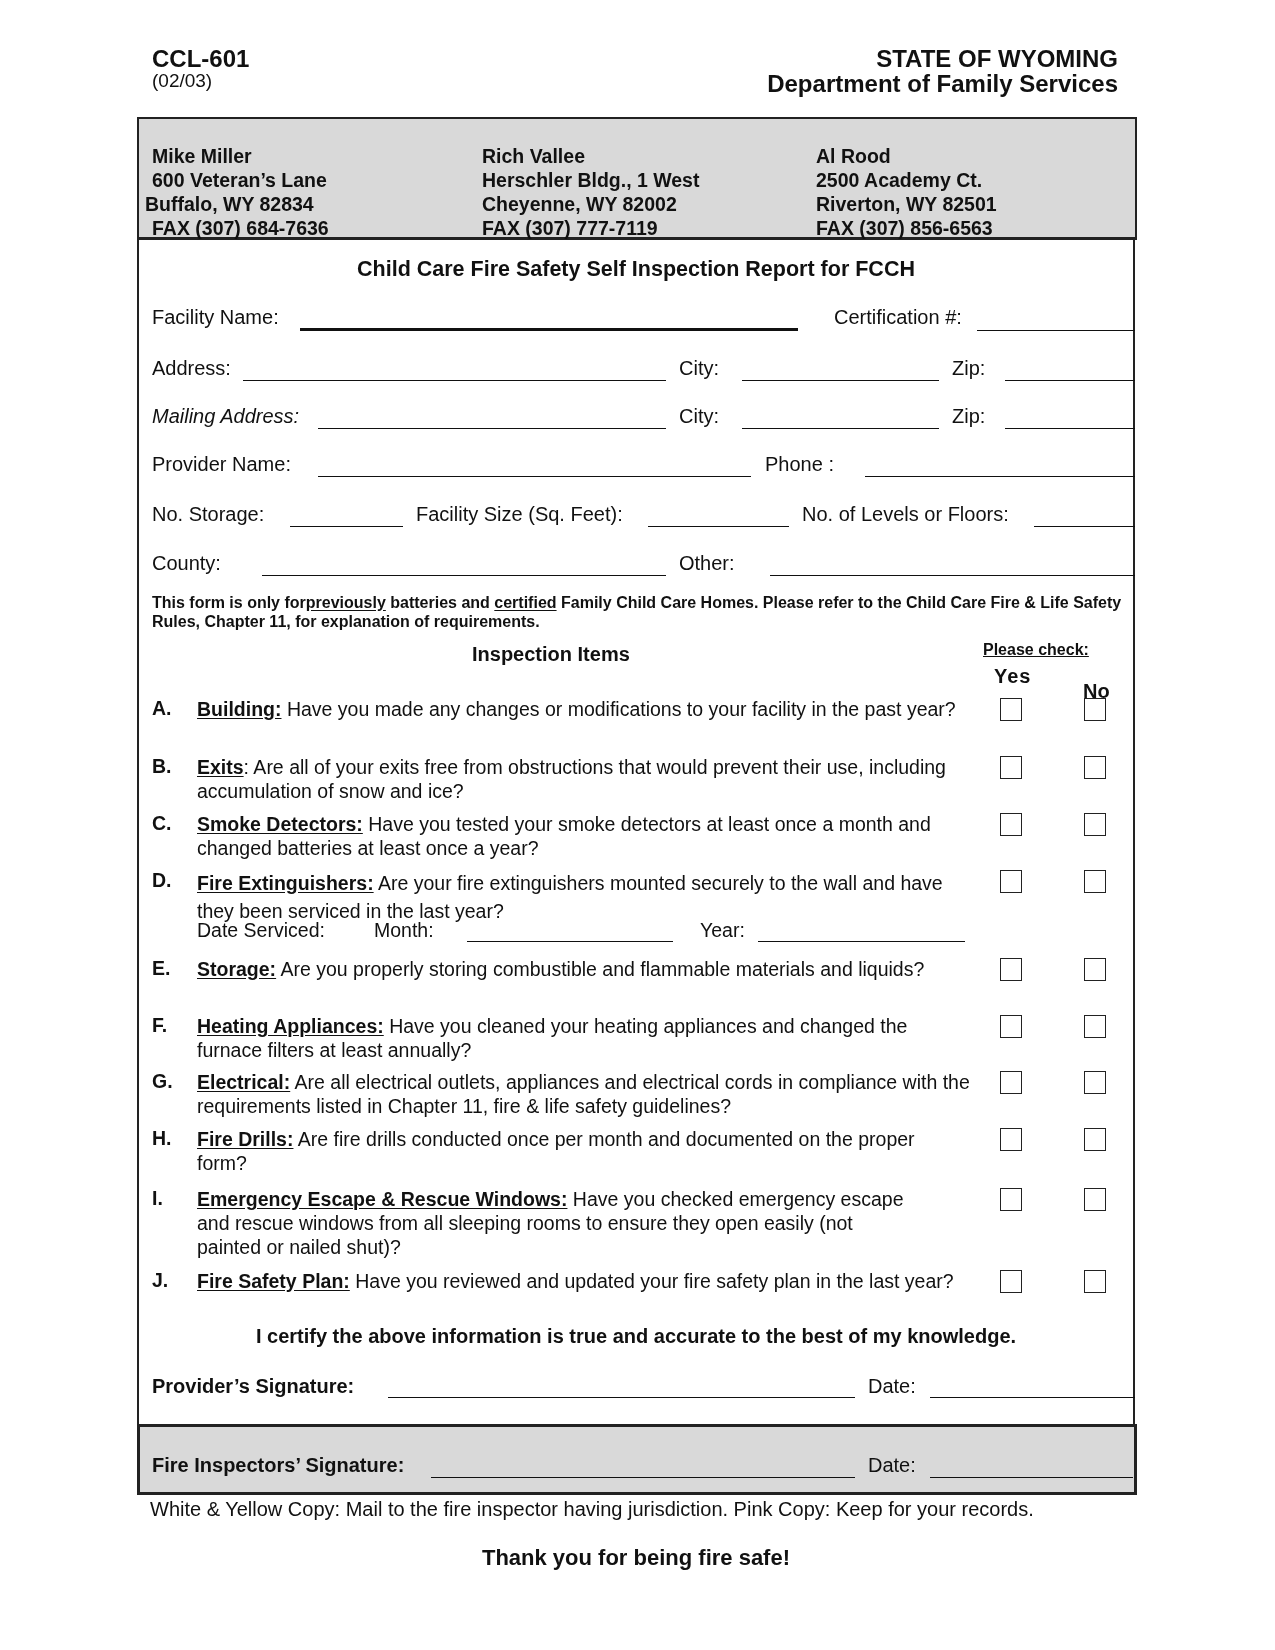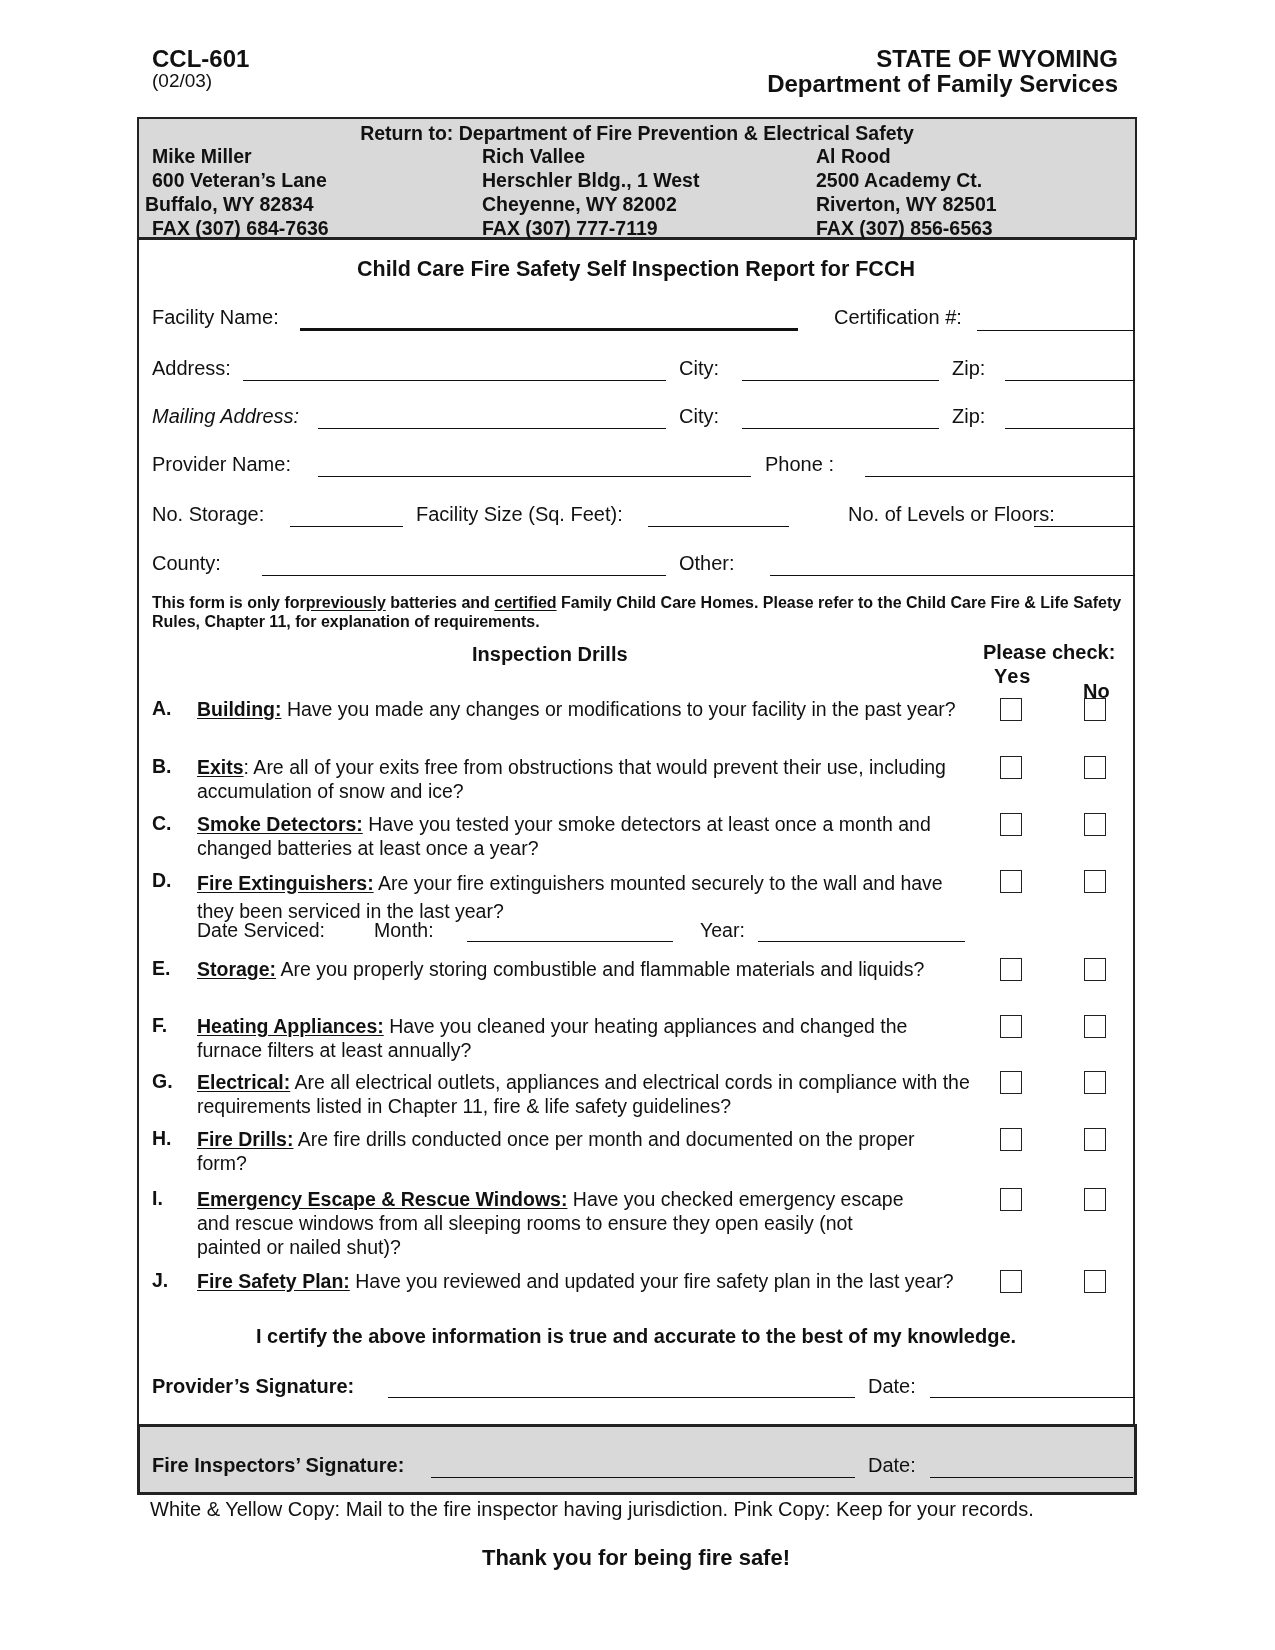--- a/index.html
+++ b/index.html
@@ -41,21 +41,20 @@
 </style>
 </head>
 <body>
 
 <div class="abs hdr" style="left:152px; top:45px;">CCL-601</div>
 <div class="abs hdr-light" style="left:152px; top:70px;">(02/03)</div>
 <div class="abs hdr" style="right:157px; top:45px;">STATE OF WYOMING</div>
 <div class="abs hdr" style="right:157px; top:70px;">Department of Family Services</div>
 
 <div id="return-box">
-  <div class="rb-text" style="left:0; width:996px; text-align:center; top:3px;">Return to: Department of Fire Prevention &amp; Electrical Safety</div>
 
   <div class="rb-text" style="left:13px; top:26px;">Mike Miller</div>
   <div class="rb-text" style="left:13px; top:50px;">600 Veteran’s Lane</div>
   <div class="rb-text" style="left:6px; top:74px;">Buffalo, WY 82834</div>
   <div class="rb-text" style="left:13px; top:98px;">FAX (307) 684-7636</div>
 
   <div class="rb-text" style="left:343px; top:26px;">Rich Vallee</div>
   <div class="rb-text" style="left:343px; top:50px;">Herschler Bldg., 1 West</div>
   <div class="rb-text" style="left:343px; top:74px;">Cheyenne, WY 82002</div>
   <div class="rb-text" style="left:343px; top:98px;">FAX (307) 777-7119</div>
@@ -92,32 +91,32 @@
 
 <div class="lbl" style="left:152px; top:453px;">Provider Name:</div>
 <div class="uline" style="left:318px; width:433px; top:476px;"></div>
 <div class="lbl" style="left:765px; top:453px;">Phone :</div>
 <div class="uline" style="left:865px; width:270px; top:476px;"></div>
 
 <div class="lbl" style="left:152px; top:503px;">No. Storage:</div>
 <div class="uline" style="left:290px; width:113px; top:526px;"></div>
 <div class="lbl" style="left:416px; top:503px;">Facility Size (Sq. Feet):</div>
 <div class="uline" style="left:648px; width:141px; top:526px;"></div>
-<div class="lbl" style="left:848px; top:503px;">No. of Levels or Floors:</div>
+<div class="lbl" style="left:802px; top:503px;">No. of Levels or Floors:</div>
 <div class="uline" style="left:1034px; width:101px; top:526px;"></div>
 
 <div class="lbl" style="left:152px; top:552px;">County:</div>
 <div class="uline" style="left:262px; width:404px; top:575px;"></div>
 <div class="lbl" style="left:679px; top:552px;">Other:</div>
 <div class="uline" style="left:770px; width:365px; top:575px;"></div>
 
 <div class="note" style="top:593px;"><span>This form is only for</span><u>previously</u><span> batteries and </span><u>certified</u><span> Family Child Care Homes.  Please refer to the Child Care Fire &amp; Life Safety Rules, Chapter 11, for explanation of requirements.</span></div>
 
-<div class="abs bold" style="left:472px; top:643px; font-size:20px;">Inspection Drills</div>
-<div class="abs bold" style="left:983px; top:641px; font-size:20px;">Please check:</div>
+<div class="abs bold" style="left:472px; top:643px; font-size:20px;">Inspection Items</div>
+<div class="abs bold" style="left:983px; top:641px; font-size:16px;text-decoration:underline;">Please check:</div>
 <div class="abs bold" style="left:994px; top:665px; font-size:20px; letter-spacing:1px;">Yes</div>
 <div class="abs bold" style="left:1083px; top:665px; font-size:20px;margin-top:15px;">No</div>
 
 <div class="item-letter" style="top:697px;">A.</div>
 <div class="item-text" style="top:697px;"><span class="kw">Building:</span><span>  Have you made any changes or modifications to your facility in the past year?</span></div>
 <div class="cbox" style="left:1000px; top:698px;"></div>
 <div class="cbox" style="left:1084px; top:698px;"></div>
 
 <div class="item-letter" style="top:755px;">B.</div>
 <div class="item-text" style="top:755px;"><span class="kw">Exits</span><span>:  Are all of your exits free from obstructions that would prevent their use, including accumulation of snow and ice?</span></div>

